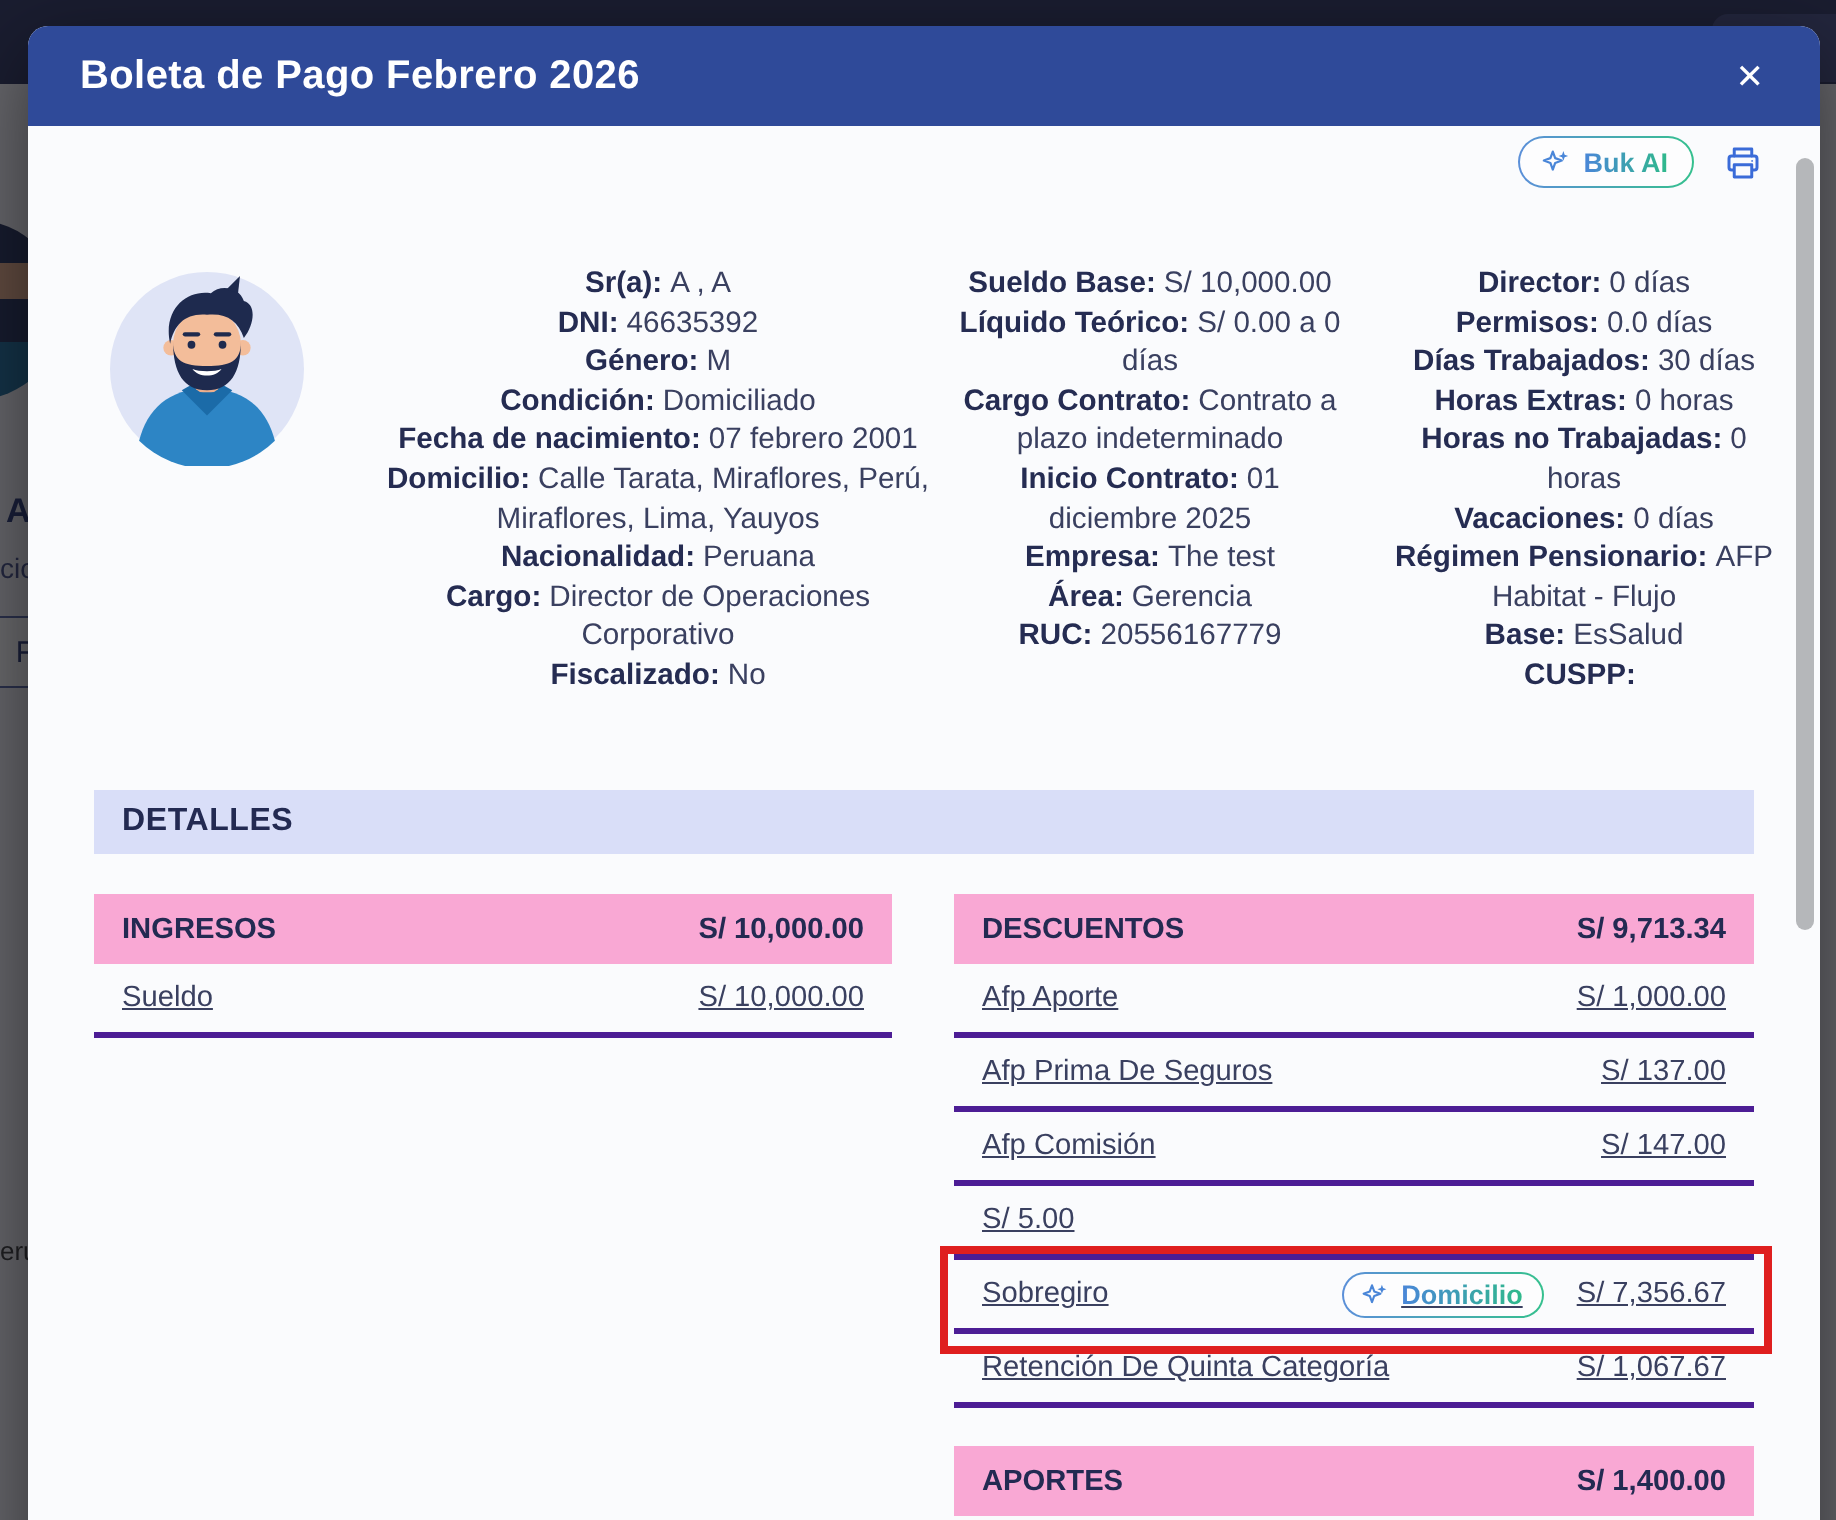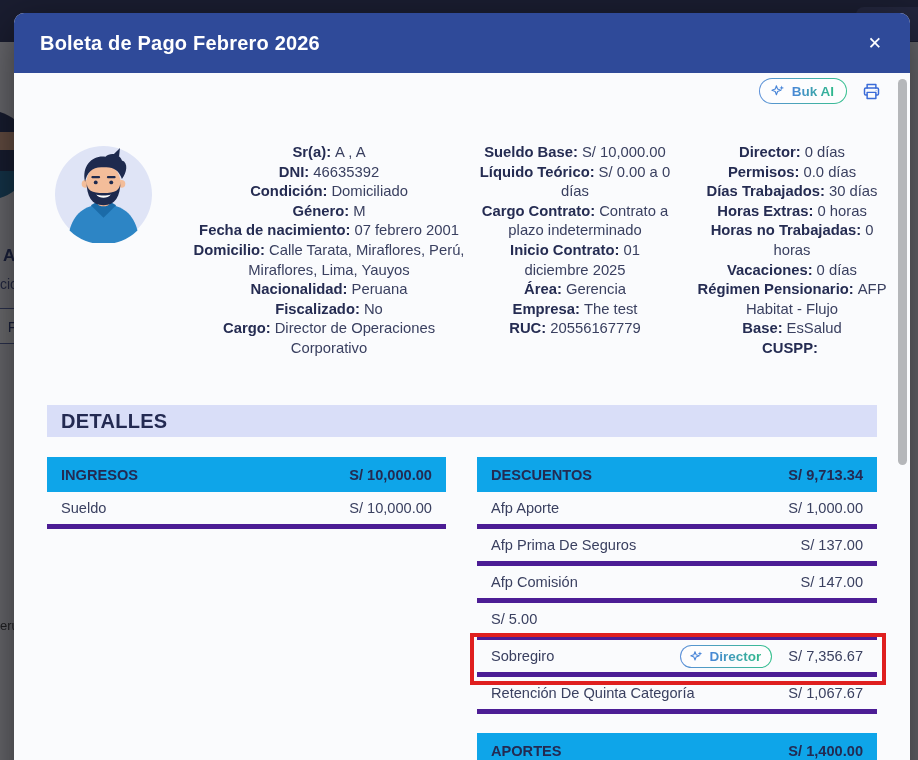--- a/index.html
+++ b/index.html
@@ -30,21 +30,21 @@
 
   .overlay { position:absolute; inset:0; background:rgba(15,15,20,0.62); }
 
   
   .modal {
     position:absolute; left:14px; top:13px; width:896px; height:900px;
     background:#fafbfd; border-radius:10px; overflow:hidden;
     box-shadow:0 12px 40px rgba(0,0,0,0.5);
   }
   .modal-header {
-    height:60px; background:#2f4a99; display:flex; align-items:center; padding:0 24px 0 26px;
+    height:50px; background:#2f4a99; display:flex; align-items:center; padding:0 24px 0 26px;
   }
   .modal-title { color:#ffffff; font-size:20px; font-weight:700; letter-spacing:0.2px; }
   .close-btn { margin-left:auto; color:#fff; font-size:17px; line-height:1; cursor:pointer; padding:4px; }
 
   .modal-body { position:relative; height:838px; }
 
   
   .toolbar { position:absolute; top:5px; right:28px; display:flex; align-items:center; gap:14px; z-index:2; }
   .ai-pill { background:linear-gradient(90deg,#5b8fd9,#35c08e); border-radius:15px; padding:1px; cursor:pointer;text-align:center; }
   .ai-pill-inner { background:#fdfdfe; border-radius:14px; display:flex; align-items:center; gap:6px; padding:4px 12px 4px 10px; }
@@ -62,34 +62,34 @@
   .emp-col p { margin:0;text-align:center; }
   .emp-col .lbl { font-weight:700; color:#252c52; margin-right:4px; }
   .col1 { left:176px; width:278px; }
   .col2 { left:464px; width:194px; }
   .col3 { left:678px; width:200px; }
 
   
   .detalles-band {
     position:absolute; left:33px; top:332px; width:830px; height:32px;
     background:#d9def8; display:flex; align-items:center; padding-left:14px;
-    font-size:20px; font-weight:700; color:#232a52; letter-spacing:0.3px;
+    font-size:16px; font-weight:700; color:#232a52; letter-spacing:0.3px;
   }
 
   
   .tbl { position:absolute; top:384px; font-size:14.6px; color:#3a4060; }
   .tbl-left  { left:33px;  width:399px; }
   .tbl-right { left:463px; width:400px; }
   .tbl-head {
-    height:35px; background:#0ea5e9; display:flex; align-items:center;
+    height:35px; background:#f9a8d4; display:flex; align-items:center;
     justify-content:space-between; padding:0 14px; font-weight:700; color:#232a52;
   }
   .tbl-row {
     height:37px; display:flex; align-items:center; padding:0 14px;
-    border-bottom:5px solid #4c1d95; position:relative; background:transparent;
+    border-bottom:3px solid #4c1d95; position:relative; background:transparent;text-decoration:underline;
   }
   .tbl-row .rlabel { flex:1; }
   .tbl-row .rvalue { white-space:nowrap; }
   .tbl-row .ai-pill { margin-right:16px; }
   .red-frame {
     position:absolute; left:-7px; right:-9px; top:-7px; bottom:-13px;
     border:4px solid #df1f1f; z-index:5; pointer-events:none;
   }
   .aportes-head { margin-top:19px; }
 
@@ -163,36 +163,36 @@
           <circle cx="42" cy="37.5" r="2" fill="#1e2a4e"></circle>
           <circle cx="58" cy="37.5" r="2" fill="#1e2a4e"></circle>
           <rect x="37.5" y="31" width="9" height="2.2" rx="1.1" fill="#1e2a4e"></rect>
           <rect x="53.5" y="31" width="9" height="2.2" rx="1.1" fill="#1e2a4e"></rect>
         </svg>
       </div>
 
       <div class="emp-col col1">
         <p><span class="lbl">Sr(a):</span><span>A , A</span></p>
         <p><span class="lbl">DNI:</span><span>46635392</span></p>
+        <p><span class="lbl">Género:</span><span>M</span></p>
         <p><span class="lbl">Condición:</span><span>Domiciliado</span></p>
-        <p><span class="lbl">Género:</span><span>M</span></p>
         <p><span class="lbl">Fecha de nacimiento:</span><span>07 febrero 2001</span></p>
         <p><span class="lbl">Domicilio:</span><span>Calle Tarata, Miraflores, Perú, Miraflores, Lima, Yauyos</span></p>
         <p><span class="lbl">Nacionalidad:</span><span>Peruana</span></p>
+        <p><span class="lbl">Cargo:</span><span>Director de Operaciones Corporativo</span></p>
         <p><span class="lbl">Fiscalizado:</span><span>No</span></p>
-        <p><span class="lbl">Cargo:</span><span>Director de Operaciones Corporativo</span></p>
       </div>
 
       <div class="emp-col col2">
         <p><span class="lbl">Sueldo Base:</span><span>S/ 10,000.00</span></p>
         <p><span class="lbl">Líquido Teórico:</span><span>S/ 0.00 a 0 días</span></p>
         <p><span class="lbl">Cargo Contrato:</span><span>Contrato a plazo indeterminado</span></p>
         <p><span class="lbl">Inicio Contrato:</span><span>01 diciembre 2025</span></p>
+        <p><span class="lbl">Empresa:</span><span>The test</span></p>
         <p><span class="lbl">Área:</span><span>Gerencia</span></p>
-        <p><span class="lbl">Empresa:</span><span>The test</span></p>
         <p><span class="lbl">RUC:</span><span>20556167779</span></p>
       </div>
 
       <div class="emp-col col3">
         <p><span class="lbl">Director:</span><span>0 días</span></p>
         <p><span class="lbl">Permisos:</span><span>0.0 días</span></p>
         <p><span class="lbl">Días Trabajados:</span><span>30 días</span></p>
         <p><span class="lbl">Horas Extras:</span><span>0 horas</span></p>
         <p><span class="lbl">Horas no Trabajadas:</span><span>0 horas</span></p>
         <p><span class="lbl">Vacaciones:</span><span>0 días</span></p>
@@ -240,21 +240,21 @@
           <div class="red-frame"></div>
           <span class="rlabel">Sobregiro</span>
           <div class="ai-pill small">
             <div class="ai-pill-inner">
               <span style="display:flex">
                 <svg width="15" height="15" viewBox="0 0 20 20">
                   <path d="M8 3.5 L9.5 7.6 L13.6 9.1 L9.5 10.6 L8 14.7 L6.5 10.6 L2.4 9.1 L6.5 7.6 Z" fill="none" stroke="#4a86d8" stroke-width="1.4" stroke-linejoin="round"></path>
                   <path d="M14.6 3.2 L15.4 5.4 L17.6 6.2 L15.4 7.0 L14.6 9.2 L13.8 7.0 L11.6 6.2 L13.8 5.4 Z" fill="#4a86d8"></path>
                 </svg>
               </span>
-              <span class="ai-text">Director</span>
+              <span class="ai-text">Domicilio</span>
             </div>
           </div>
           <span class="rvalue">S/ 7,356.67</span>
         </div>
         <div class="tbl-row">
           <span class="rlabel">Retención De Quinta Categoría</span>
           <span class="rvalue">S/ 1,067.67</span>
         </div>
 
         <div class="tbl-head aportes-head">

